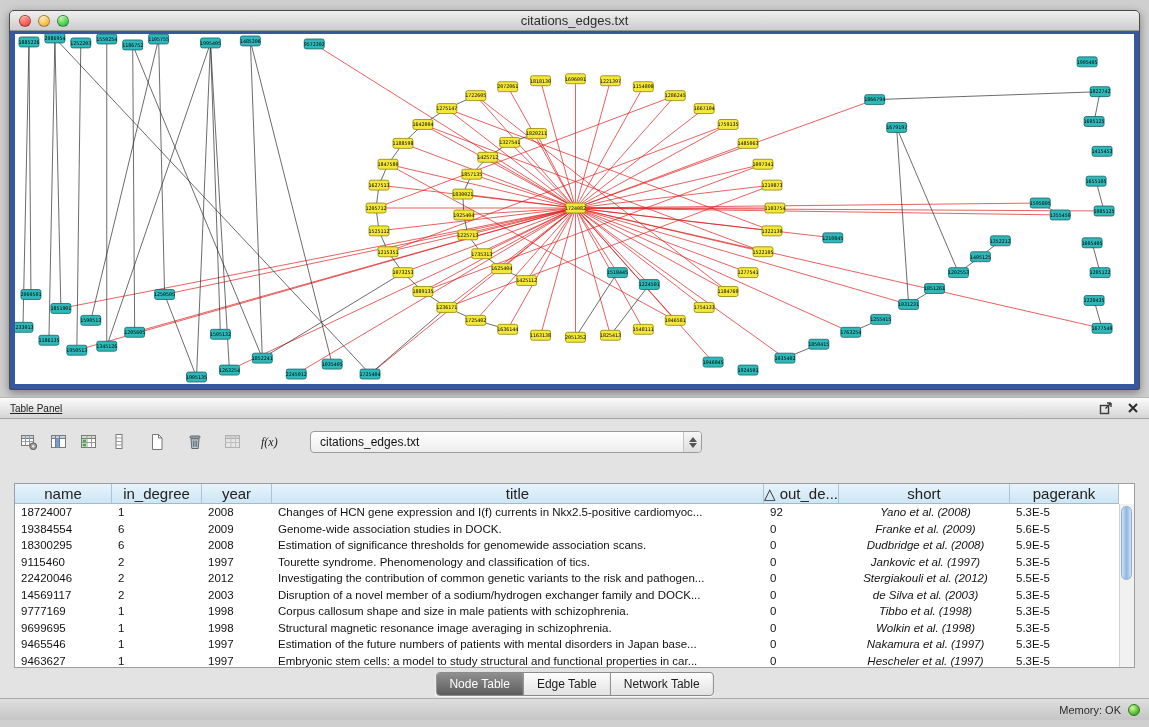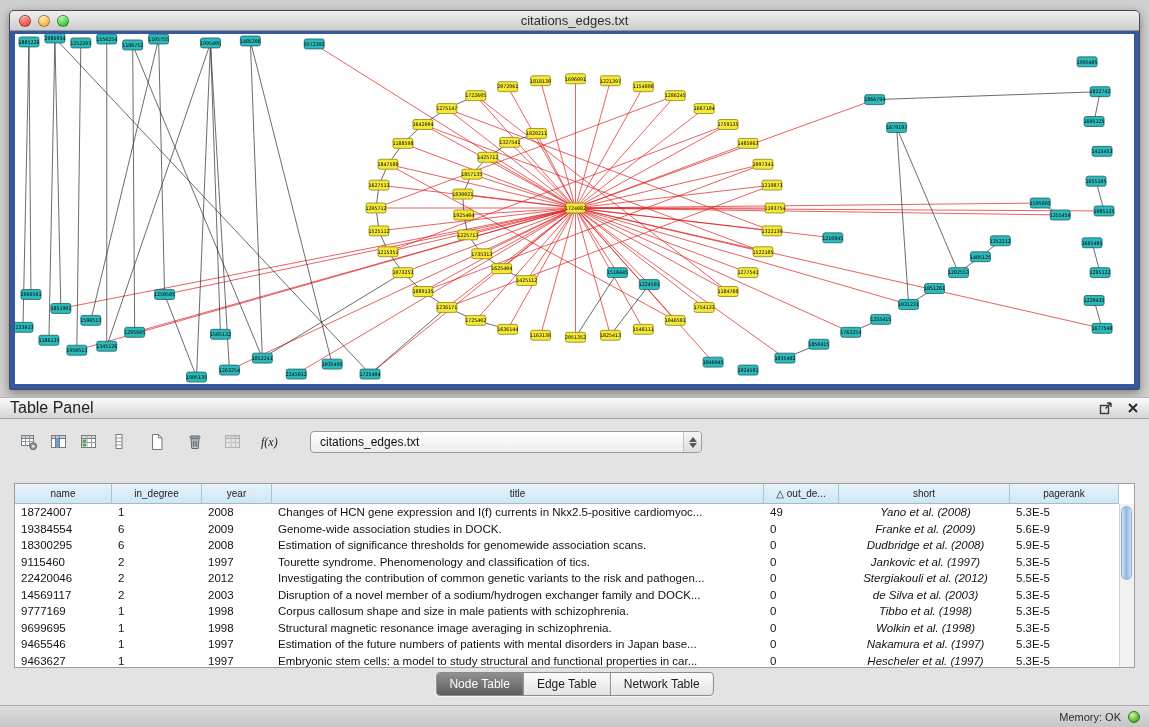--- a/index.html
+++ b/index.html
@@ -21,21 +21,21 @@
   .light.green { background:radial-gradient(circle at 35% 30%, #b5f2a1, #37c93f 70%); }
   .wtitle { flex:1; text-align:center; font-size:13px; color:#2e2e2e; }
   .canvas-wrap { position:absolute; left:5px; right:5px; top:23px; bottom:5px; background:#ffffff; }
   .canvas-wrap svg { width:100%; height:100%; display:block; }
   #net-svg text { font-family:"DejaVu Sans Mono", monospace; }
 
   
   .panel-header { position:absolute; left:0; top:397px; width:100%; height:22px;
     background:linear-gradient(#fbfbfb,#d5d5d5); border-top:1px solid #b5b5b5;
     border-bottom:1px solid #a3a3a3; display:flex; align-items:center; padding:0 10px; }
-  .ph-title { font-size:16px; color:#222; }
+  .ph-title { font-size:10px; color:#222;text-decoration:underline; }
   .ph-icons { margin-left:auto; display:flex; align-items:center; gap:14px; }
   .ph-icons svg { display:block; cursor:default; }
 
   
   .panel-body { position:absolute; left:0; top:419px; right:0; bottom:22px; background:#e3e3e3; }
   .toolbar { position:absolute; left:16px; top:9px; height:28px; display:flex; align-items:center;justify-content:flex-end; }
   .tbtn { width:26px; height:26px; border:none; background:transparent; border-radius:3px;
     display:flex; align-items:center; justify-content:center; margin-right:4px; }
   .tbtn.gap { margin-left:8px; }
   .combo { margin-left:22px; width:392px; height:22px; background:linear-gradient(#ffffff,#ededed);
@@ -50,21 +50,21 @@
   .tri-down { width:0; height:0; border-left:4px solid transparent; border-right:4px solid transparent;
     border-top:5px solid #555; }
 
   
   .table-wrap { position:absolute; left:14px; right:14px; top:64px; bottom:37px;
     background:#ffffff; border:1px solid #9d9d9d; overflow:hidden; }
   .thead, .trow { display:grid; grid-template-columns:97px 90px 70px 1fr 75px 171px 109px;
     width:calc(100% - 15px); }
   .hcell { height:20px; background:linear-gradient(#e8f3fb,#cde6f5);
     border-right:1px solid #a9c4d4; border-bottom:1px solid #9fbccd;
-    font-size:10px; color:#222; display:flex; align-items:center; justify-content:center;
+    font-size:15px; color:#222; display:flex; align-items:center; justify-content:center;
     white-space:nowrap; overflow:hidden; }
   .trow { height:16.5px; }
   .tcell { font-size:11.5px; line-height:16.5px; color:#121212; white-space:nowrap;
     overflow:hidden; padding:0 4px 0 6px; }
   .tcell.c5 { text-align:center;font-style:italic; }
   .scrollbar { position:absolute; top:20px; right:0; bottom:0; width:15px;
     background:#f1f1f1; border-left:1px solid #d2d2d2; }
   .scroll-thumb { position:absolute; top:2px; left:1px; width:11px; height:74px;
     border-radius:6px; border:1px solid #93aec8;
     background:linear-gradient(90deg,#cfe2f5,#8fb7e2 50%,#cfe2f5); }
@@ -72,21 +72,21 @@
   
   .tabs { position:absolute; bottom:9px; left:50%; transform:translateX(-50%);
     display:flex; border:1px solid #8b8b8b; border-radius:4px; overflow:hidden;
     background:linear-gradient(#fdfdfd,#e3e3e3); box-shadow:0 1px 1px rgba(255,255,255,.7); }
   .tab { padding:4px 13px; font-size:12px; color:#1d1d1d; border-right:1px solid #8b8b8b;
     white-space:nowrap; }
   .tab:last-child { border-right:none; }
   .tab.active { background:linear-gradient(#909090,#5d5d5d); color:#ffffff; }
 
   
-  .status-bar { position:absolute; left:0; bottom:0; width:100%; height:22px;
+  .status-bar { position:absolute; left:0; bottom:7px; width:100%; height:22px;
     background:linear-gradient(#dedede,#c6c6c6); border-top:1px solid #ababab;
     display:flex; align-items:center; justify-content:flex-end; padding:0 9px; gap:7px; }
   .mem { font-size:11px; color:#2b2b2b; }
   .mem-dot { width:12px; height:12px; border-radius:50%; border:1px solid #2c7a1c;
     background:radial-gradient(circle at 35% 30%, #d2fa9e, #47b32a 70%); }
 </style>
 </head>
 <body>
 
 <div class="net-window">
@@ -750,32 +750,32 @@
         <div class="hcell">△ out_de...</div>
         <div class="hcell">short</div>
         <div class="hcell">pagerank</div>
       </div>
     <div class="tbody" id="table-body">
         <div class="trow">
           <div class="tcell c0">18724007</div>
           <div class="tcell c1">1</div>
           <div class="tcell c2">2008</div>
           <div class="tcell c3">Changes of HCN gene expression and I(f) currents in Nkx2.5-positive cardiomyoc...</div>
-          <div class="tcell c4">49</div>
+          <div class="tcell c4">92</div>
           <div class="tcell c5">Yano et al. (2008)</div>
           <div class="tcell c6">5.3E-5</div>
         </div>
         <div class="trow">
           <div class="tcell c0">19384554</div>
           <div class="tcell c1">6</div>
           <div class="tcell c2">2009</div>
           <div class="tcell c3">Genome-wide association studies in DOCK.</div>
           <div class="tcell c4">0</div>
           <div class="tcell c5">Franke et al. (2009)</div>
-          <div class="tcell c6">5.6E-9</div>
+          <div class="tcell c6">5.6E-5</div>
         </div>
         <div class="trow">
           <div class="tcell c0">18300295</div>
           <div class="tcell c1">6</div>
           <div class="tcell c2">2008</div>
           <div class="tcell c3">Estimation of significance thresholds for genomewide association scans.</div>
           <div class="tcell c4">0</div>
           <div class="tcell c5">Dudbridge et al. (2008)</div>
           <div class="tcell c6">5.9E-5</div>
         </div>

